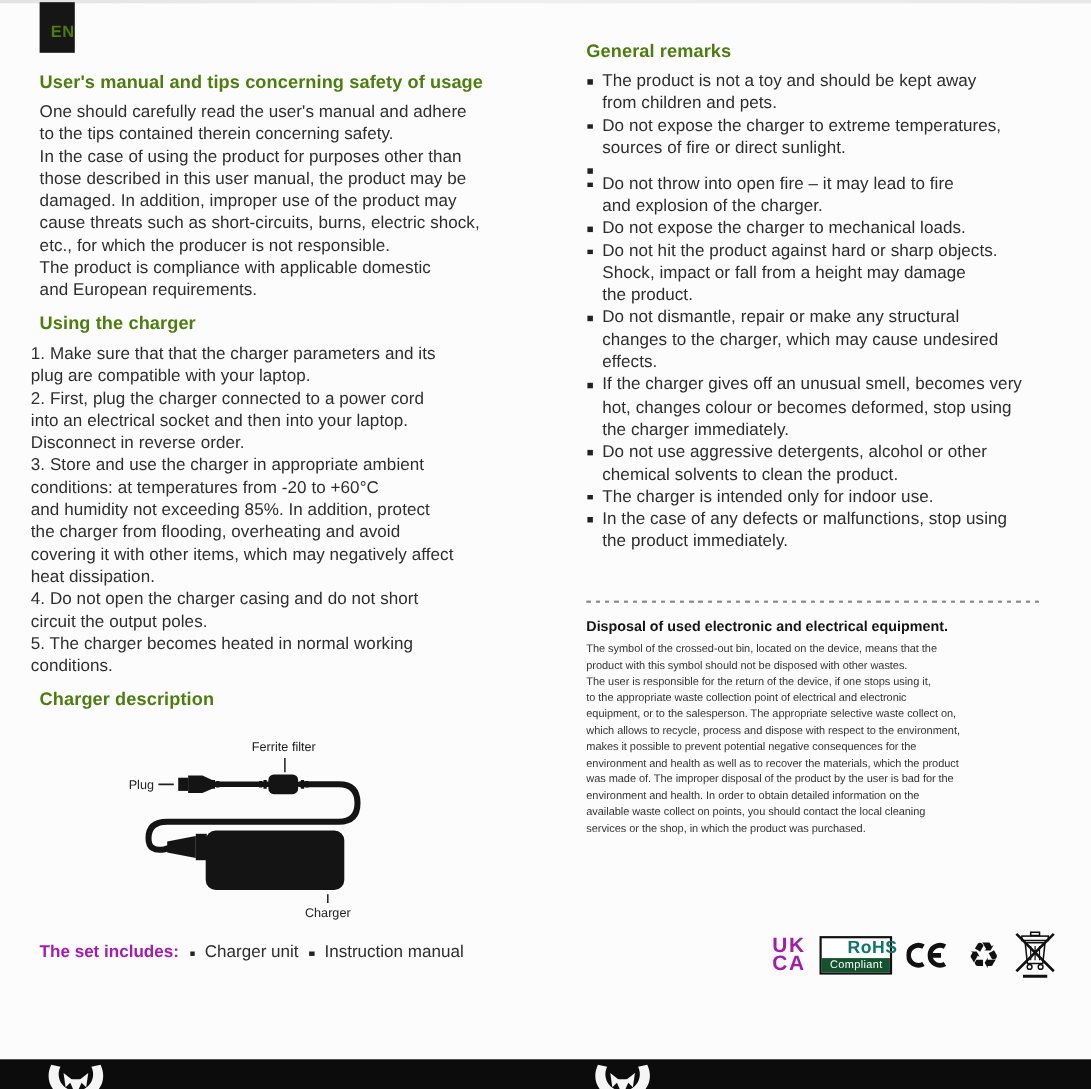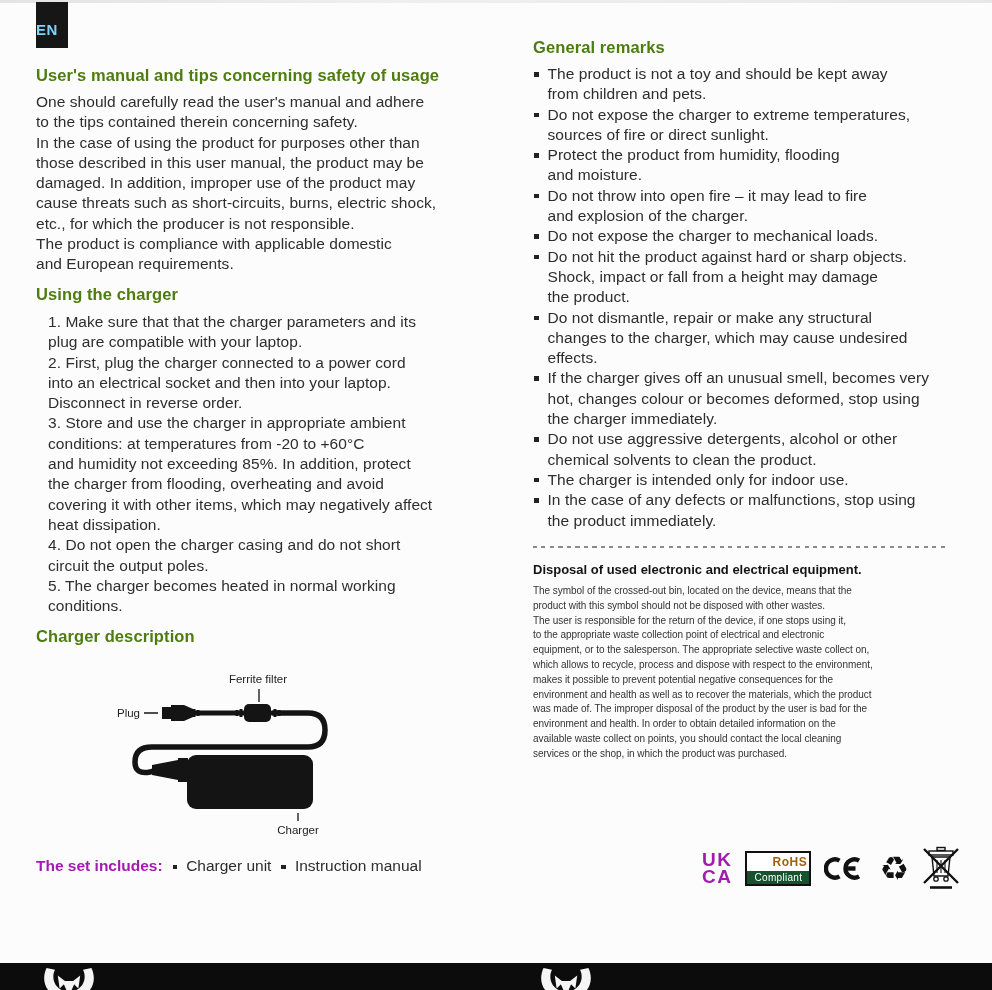--- a/index.html
+++ b/index.html
@@ -6,22 +6,22 @@
   body{
     width:992px;height:990px;position:relative;overflow:hidden;
     background:#fcfcfc;
     font-family:"Liberation Sans","DejaVu Sans",sans-serif;
     color:#2d2d2d;
   }
   .scan-edge-top{position:absolute;top:0;left:0;width:992px;height:3px;
     background:linear-gradient(90deg,#e3e3e3,#efefef 40%,#e8e8e8);}
   .abs{position:absolute;}
   .en-badge{
-    left:36px;top:2px;width:32px;height:46px;background:#161616;color:#7dd3fc;
-    display:flex;align-items:center;justify-content:flex-start;
+    left:36px;top:2px;width:32px;height:46px;background:#161616;color:#4d7c0f;
+    display:flex;align-items:center;justify-content:flex-end;
     font-weight:bold;font-size:15px;letter-spacing:.5px;padding-top:8px;box-sizing:border-box;
   }
   h2.sec{font-size:16.5px;font-weight:bold;color:#4d7c0f;margin:0;letter-spacing:.1px;}
   .body-text{
     font-size:15.5px;line-height:20.3px;white-space:pre;color:#2e2e2e;margin:0;
     letter-spacing:.05px;
   }
   
   ul.remarks{list-style:none;margin:0;padding:0;}
   ul.remarks li{display:flex;margin:0;}
@@ -35,21 +35,21 @@
   .disposal-p{font-size:10px;line-height:14.8px;white-space:pre;color:#333;margin:0;letter-spacing:-.05px;}
   
   .set-row{display:flex;align-items:center;font-size:15.5px;}
   .set-row .lbl{font-weight:bold;color:#a21caf;margin-right:10px;}
   .set-row .itm{margin-right:10px;}
   .set-row .sq{margin:2px 9px 0 0;}
   
   .marks{display:flex;align-items:center;gap:13px;}
   .ukca{font-weight:bold;font-size:19px;line-height:17px;letter-spacing:1.5px;color:#a21caf;text-align:left;}
   .rohs{border:2.5px solid #111;width:62px;text-align:center;background:#fff;}
-  .rohs .t{font-weight:bold;font-size:12px;color:#a16207;line-height:18px;letter-spacing:.5px;margin-left:23px;}
+  .rohs .t{font-weight:bold;font-size:16px;color:#0f766e;line-height:18px;letter-spacing:.5px;margin-left:23px;}
   .rohs .c{background:#14532d;color:#fff;font-size:10px;line-height:13px;letter-spacing:.3px;}
   .recycle{font-size:33px;color:#111;line-height:33px;}
   .footer-bar{left:0;top:963px;width:992px;height:47px;background:#0c0c0c;}
   svg text{font-family:"Liberation Sans","DejaVu Sans",sans-serif;}
 </style>
 </head>
 <body>
 
 <div class="scan-edge-top"></div>
 
@@ -62,21 +62,21 @@
 to the tips contained therein concerning safety.
 In the case of using the product for purposes other than
 those described in this user manual, the product may be
 damaged. In addition, improper use of the product may
 cause threats such as short-circuits, burns, electric shock,
 etc., for which the producer is not responsible.
 The product is compliance with applicable domestic
 and European requirements.</p>
 
 <h2 class="abs sec" style="left:36px;top:285px;">Using the charger</h2>
-<p class="abs body-text" style="left:48px;top:312px;">1. Make sure that that the charger parameters and its
+<p class="abs body-text" style="left:28px;top:312px;">1. Make sure that that the charger parameters and its
 plug are compatible with your laptop.
 2. First, plug the charger connected to a power cord
 into an electrical socket and then into your laptop.
 Disconnect in reverse order.
 3. Store and use the charger in appropriate ambient
 conditions: at temperatures from -20 to +60°C
 and humidity not exceeding 85%. In addition, protect
 the charger from flooding, overheating and avoid
 covering it with other items, which may negatively affect
 heat dissipation.
@@ -132,22 +132,20 @@
       <span class="txt">The product is not a toy and should be kept away
 from children and pets.</span>
     </li>
   <li>
       <span class="sq"></span>
       <span class="txt">Do not expose the charger to extreme temperatures,
 sources of fire or direct sunlight.</span>
     </li>
   <li>
       <span class="sq"></span>
-      <span class="txt">Protect the product from humidity, flooding
-and moisture.</span>
     </li>
   <li>
       <span class="sq"></span>
       <span class="txt">Do not throw into open fire – it may lead to fire
 and explosion of the charger.</span>
     </li>
   <li>
       <span class="sq"></span>
       <span class="txt">Do not expose the charger to mechanical loads.</span>
     </li>

